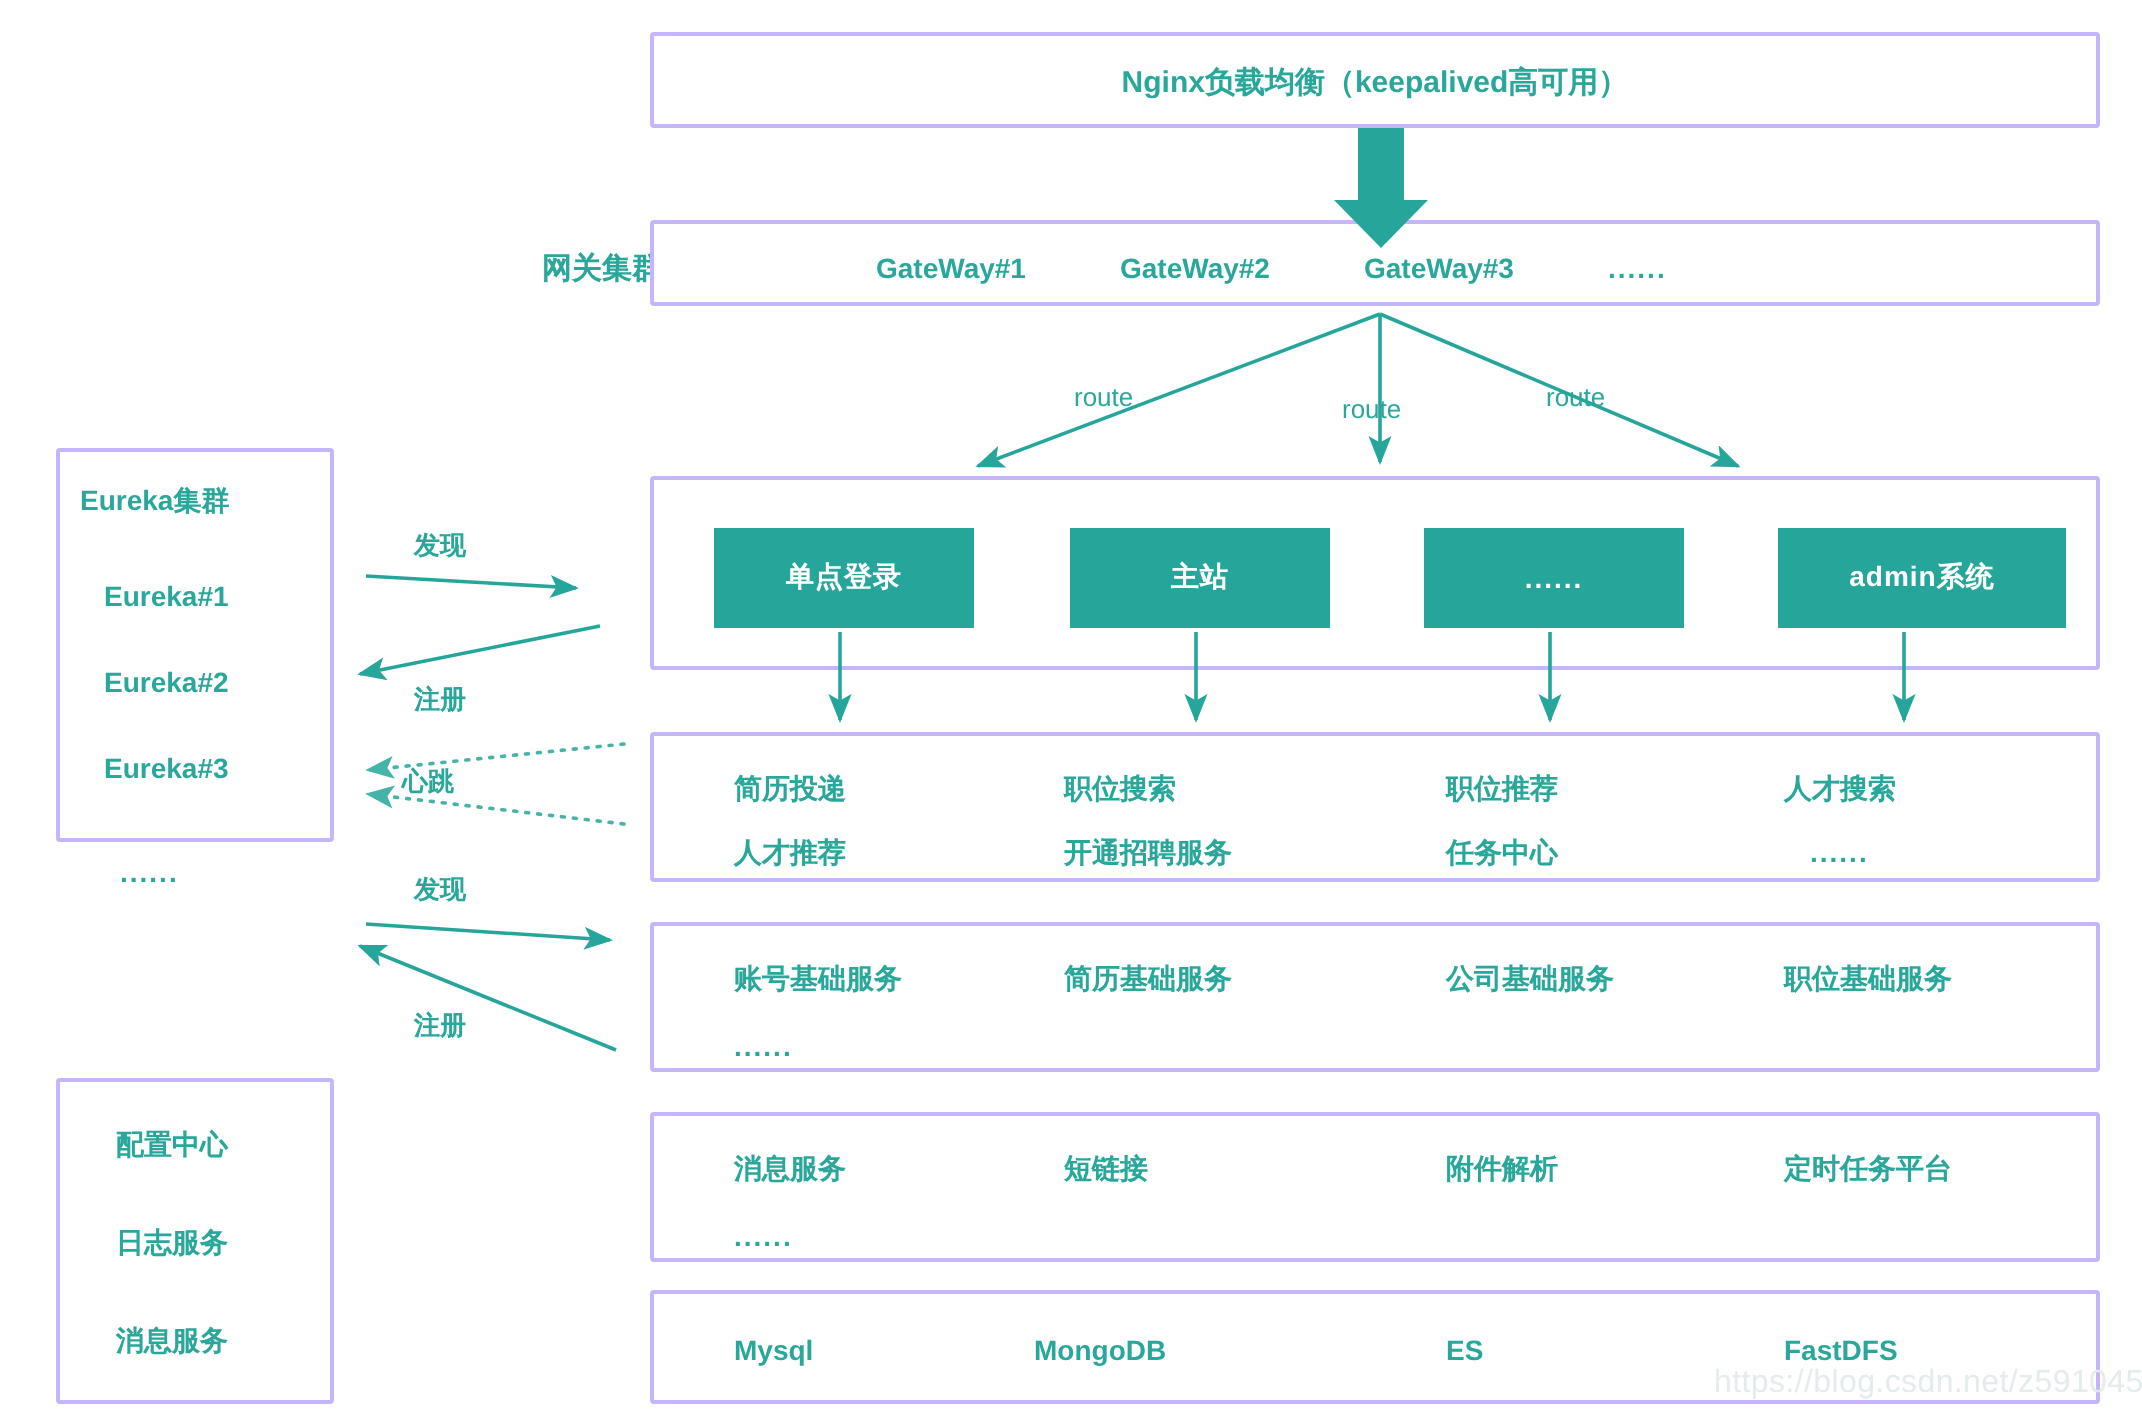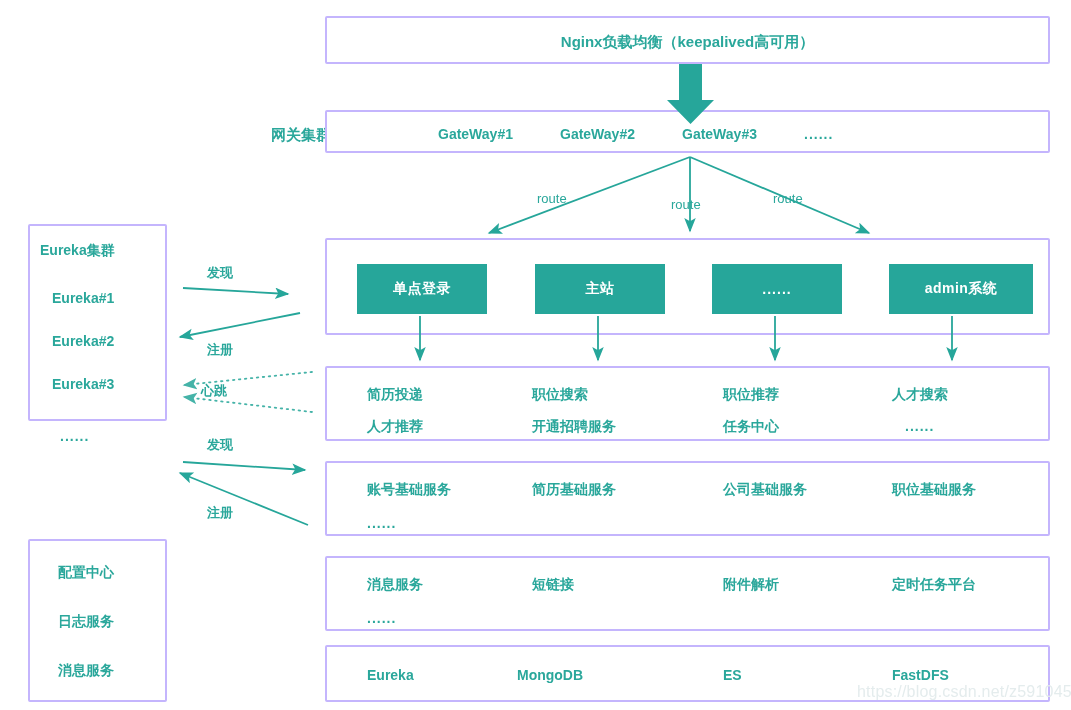--- a/index.html
+++ b/index.html
@@ -122,21 +122,21 @@
     <div class="cell dots" style="left:40px;top:53px;">......</div>
 
     <div class="cell" style="left:205px;top:19px;">短链接</div>
 
     <div class="cell" style="left:396px;top:19px;">附件解析</div>
 
     <div class="cell" style="left:565px;top:19px;">定时任务平台</div>
   </div>
 
   <div class="box" style="left:325px;top:645px;width:725px;height:57px;">
-    <div class="cell" style="left:40px;top:21px;">Eureka</div>
+    <div class="cell" style="left:40px;top:21px;">Mysql</div>
     <div class="cell" style="left:190px;top:21px;">MongoDB</div>
     <div class="cell" style="left:396px;top:21px;">ES</div>
     <div class="cell" style="left:565px;top:21px;">FastDFS</div>
   </div>
 
   <svg class="overlay" viewBox="0 0 1071 710">
     <defs>
       <marker id="ah" markerWidth="9" markerHeight="9" refX="7.2" refY="3.2" orient="auto" markerUnits="strokeWidth">
         <path d="M0,0 L8,3.2 L0,6.4 L1.8,3.2 z" fill="#26a69a"></path>
       </marker>

